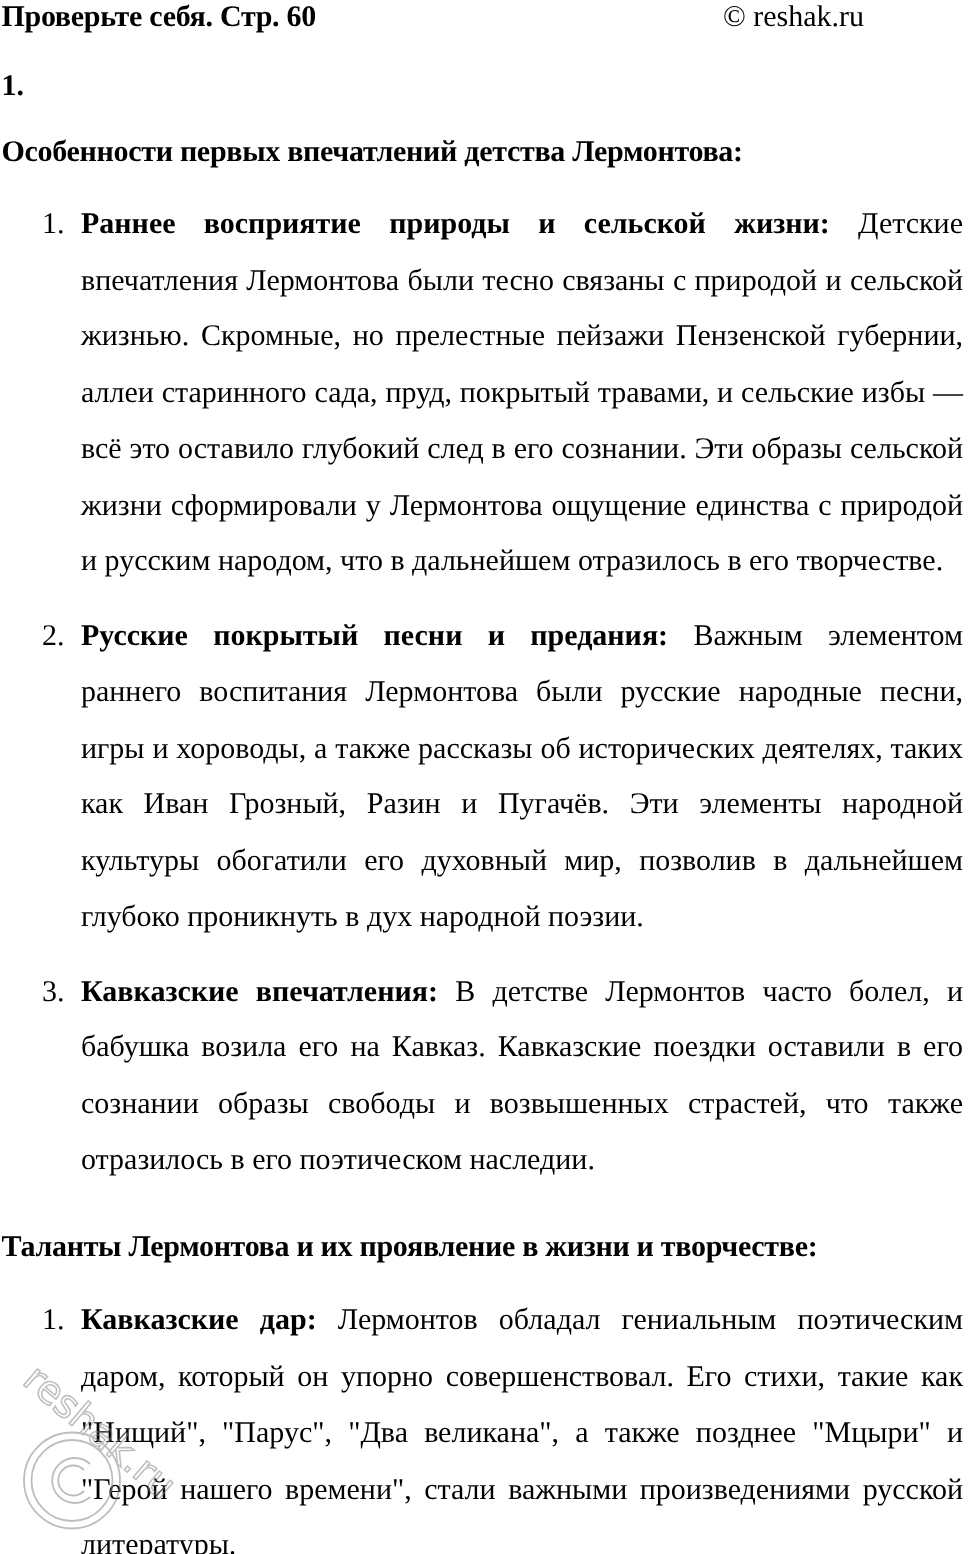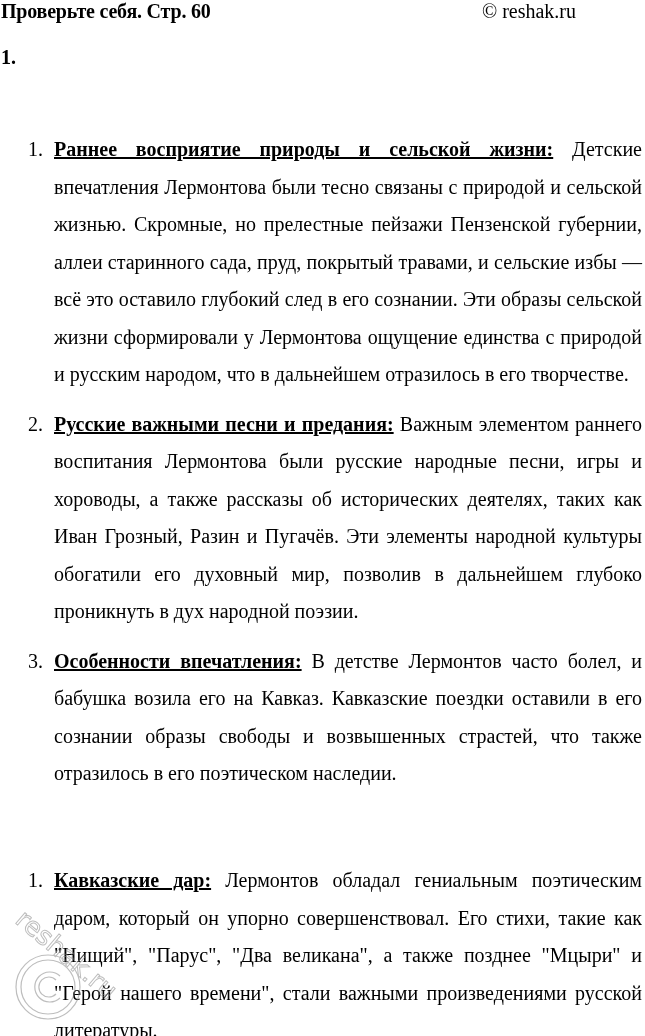--- a/index.html
+++ b/index.html
@@ -74,21 +74,20 @@
       text-align: justify;
       margin-bottom: 12px;
     }
     .list-item-number {
       position: absolute;
       left: 28px;
       top: 0;
     }
     .list-item-title {
       font-weight: bold;
-      text-decoration: underline;
     }
     .watermark {
       position: absolute;
       left: 8px;
       top: 892px;
       width: 110px;
       height: 140px;
       pointer-events: none;
       opacity: 0.55;
     }
@@ -98,36 +97,38 @@
 
 <div class="page">
 
   <div class="header">
     <span class="header-title">Проверьте себя. Стр. 60</span>
     <span class="header-copyright">© reshak.ru</span>
   </div>
 
   <div class="task-number">1.</div>
 
+  <div class="section-heading" style="top:89px;">Особенности первых впечатлений детства Лермонтова:</div>
 
   <div class="list" style="top:131px;">
     <div class="list-item">
       <span class="list-item-number">1.</span>
       <span class="list-item-title">Раннее восприятие природы и сельской жизни:</span><span> Детские впечатления Лермонтова были тесно связаны с природой и сельской жизнью. Скромные, но прелестные пейзажи Пензенской губернии, аллеи старинного сада, пруд, покрытый травами, и сельские избы — всё это оставило глубокий след в его сознании. Эти образы сельской жизни сформировали у Лермонтова ощущение единства с природой и русским народом, что в дальнейшем отразилось в его творчестве.</span>
     </div>
     <div class="list-item">
       <span class="list-item-number">2.</span>
-      <span class="list-item-title">Русские важными песни и предания:</span><span> Важным элементом раннего воспитания Лермонтова были русские народные песни, игры и хороводы, а также рассказы об исторических деятелях, таких как Иван Грозный, Разин и Пугачёв. Эти элементы народной культуры обогатили его духовный мир, позволив в дальнейшем глубоко проникнуть в дух народной поэзии.</span>
+      <span class="list-item-title">Русские покрытый песни и предания:</span><span> Важным элементом раннего воспитания Лермонтова были русские народные песни, игры и хороводы, а также рассказы об исторических деятелях, таких как Иван Грозный, Разин и Пугачёв. Эти элементы народной культуры обогатили его духовный мир, позволив в дальнейшем глубоко проникнуть в дух народной поэзии.</span>
     </div>
     <div class="list-item">
       <span class="list-item-number">3.</span>
-      <span class="list-item-title">Особенности впечатления:</span><span> В детстве Лермонтов часто болел, и бабушка возила его на Кавказ. Кавказские поездки оставили в его сознании образы свободы и возвышенных страстей, что также отразилось в его поэтическом наследии.</span>
+      <span class="list-item-title">Кавказские впечатления:</span><span> В детстве Лермонтов часто болел, и бабушка возила его на Кавказ. Кавказские поездки оставили в его сознании образы свободы и возвышенных страстей, что также отразилось в его поэтическом наследии.</span>
     </div>
   </div>
 
+  <div class="section-heading" style="top:819px;">Таланты Лермонтова и их проявление в жизни и творчестве:</div>
 
   <div class="list" style="top:862px;">
     <div class="list-item">
       <span class="list-item-number">1.</span>
       <span class="list-item-title">Кавказские дар:</span><span> Лермонтов обладал гениальным поэтическим даром, который он упорно совершенствовал. Его стихи, такие как "Нищий", "Парус", "Два великана", а также позднее "Мцыри" и "Герой нашего времени", стали важными произведениями русской литературы.</span>
     </div>
   </div>
 
   <svg class="watermark" viewBox="0 0 110 140" xmlns="http://www.w3.org/2000/svg">
     <g fill="none" stroke="#888888" stroke-width="1.2">

